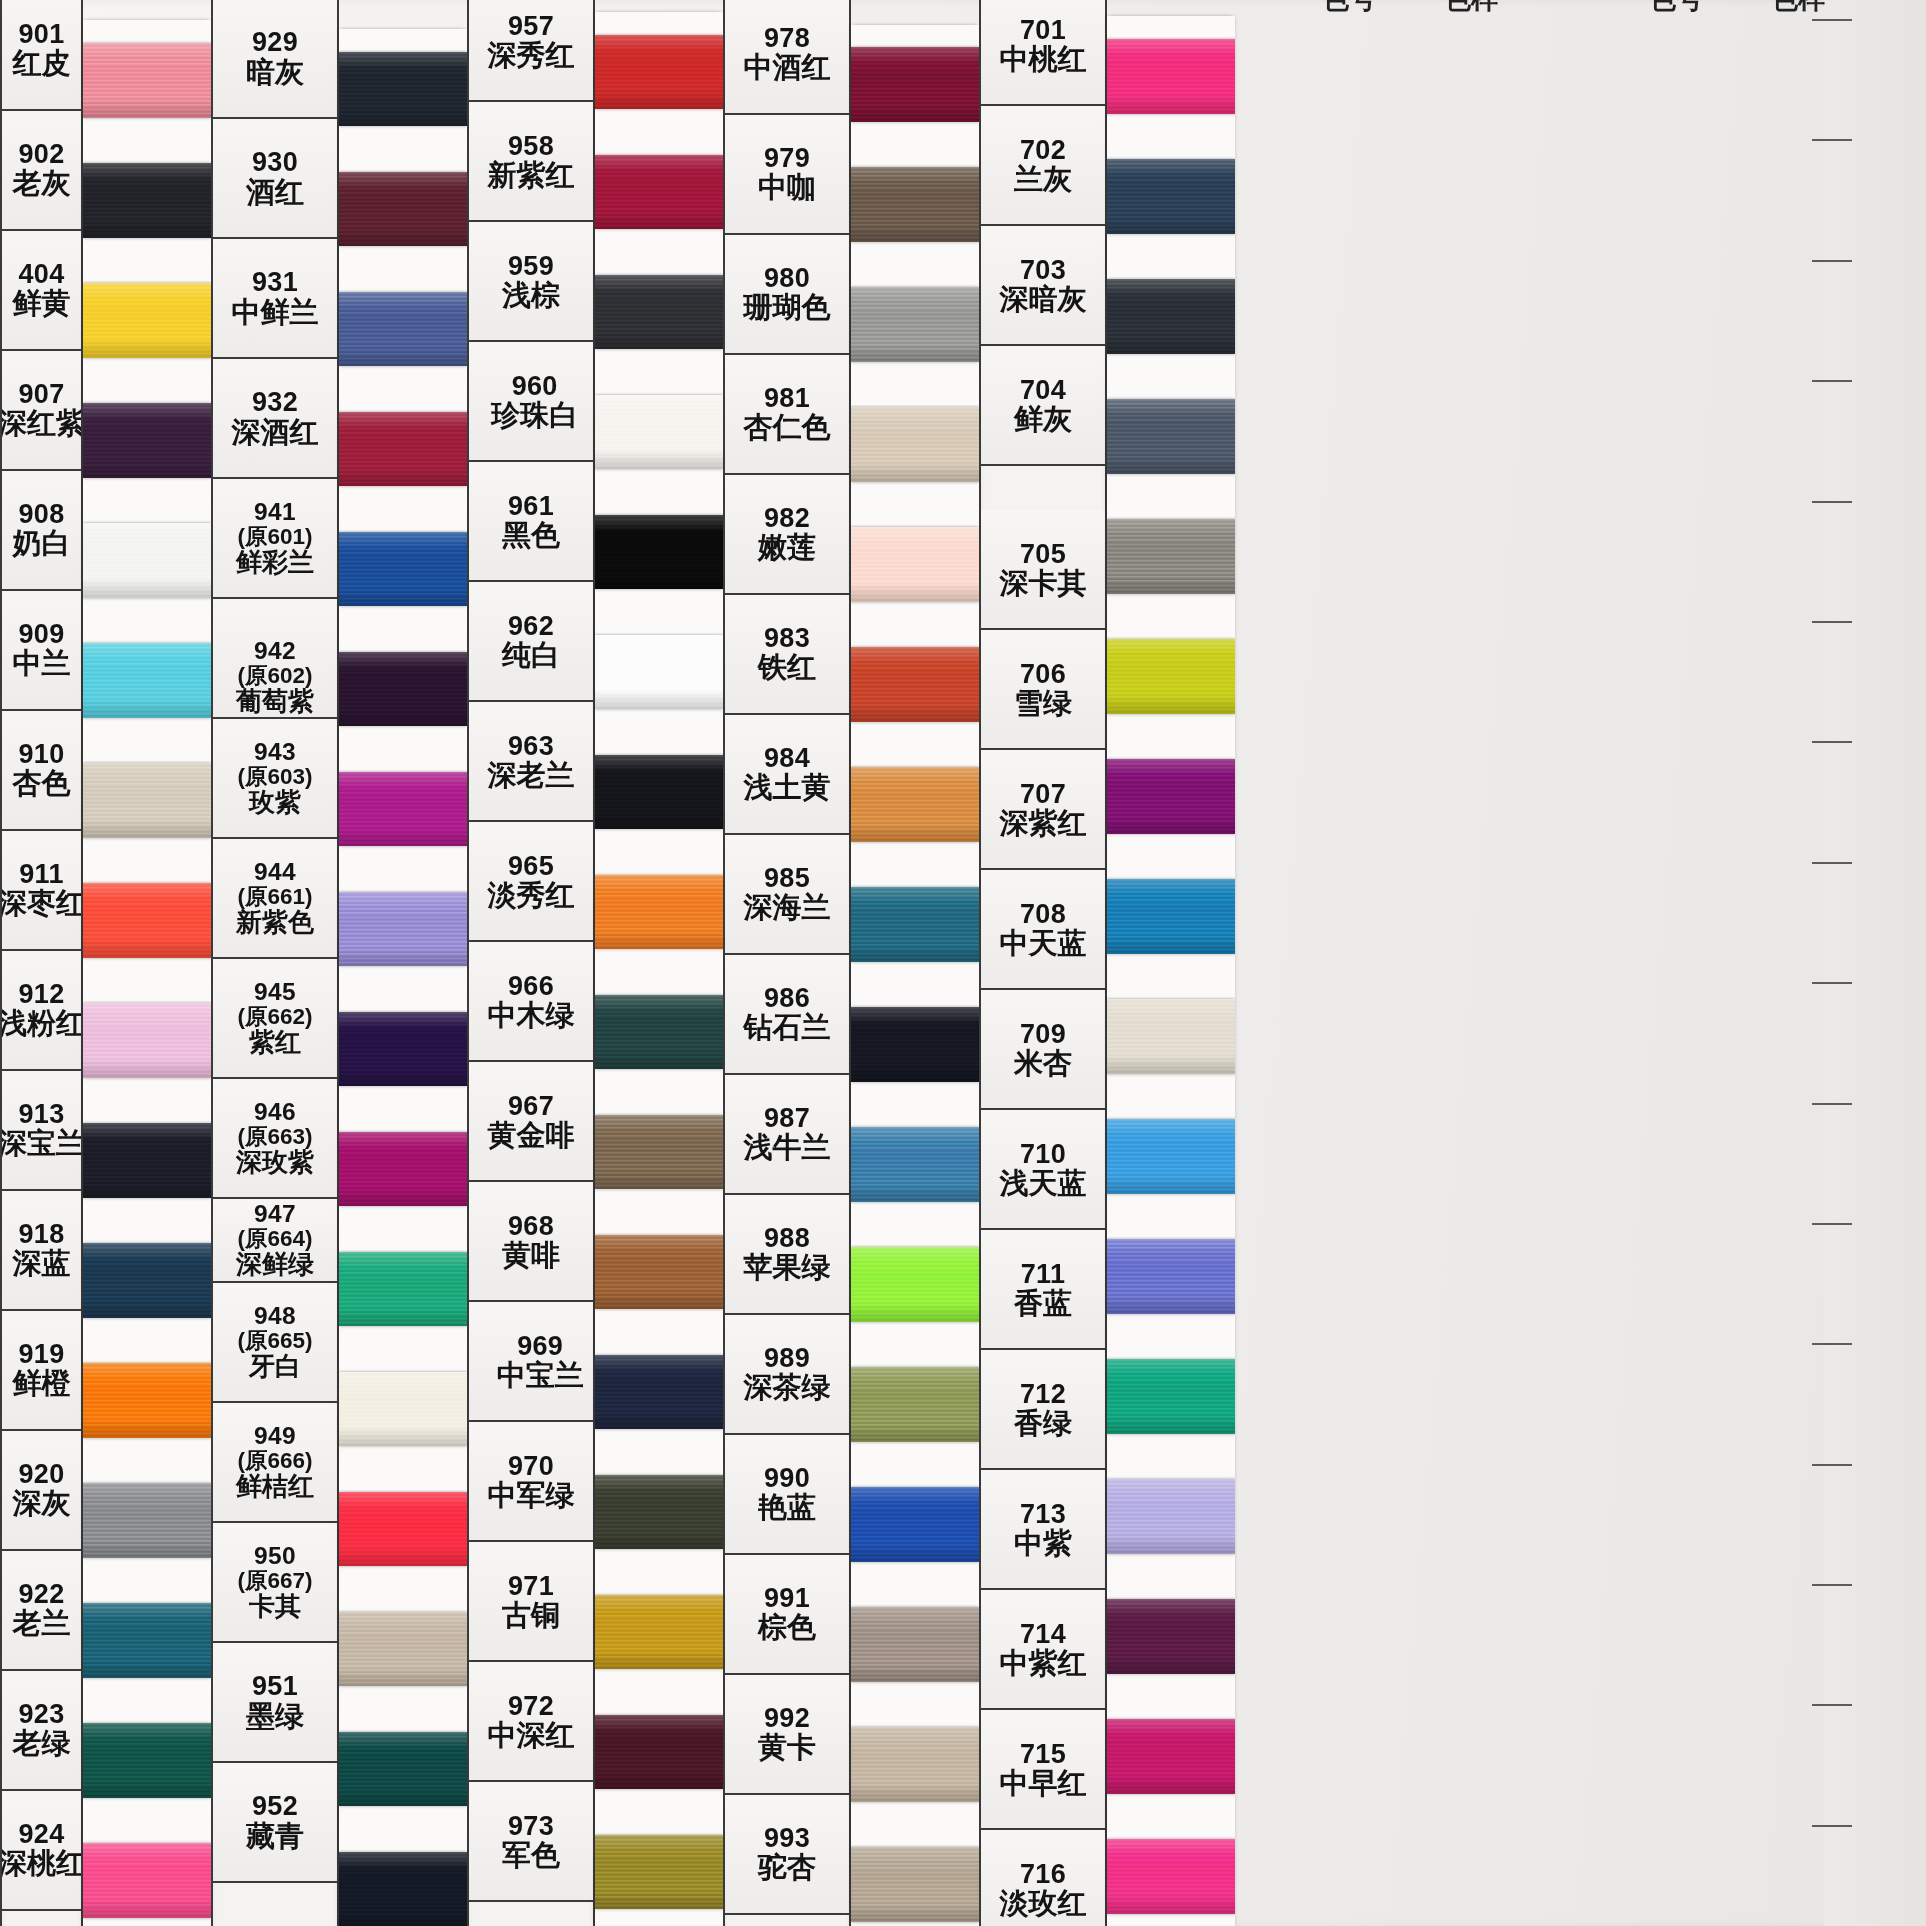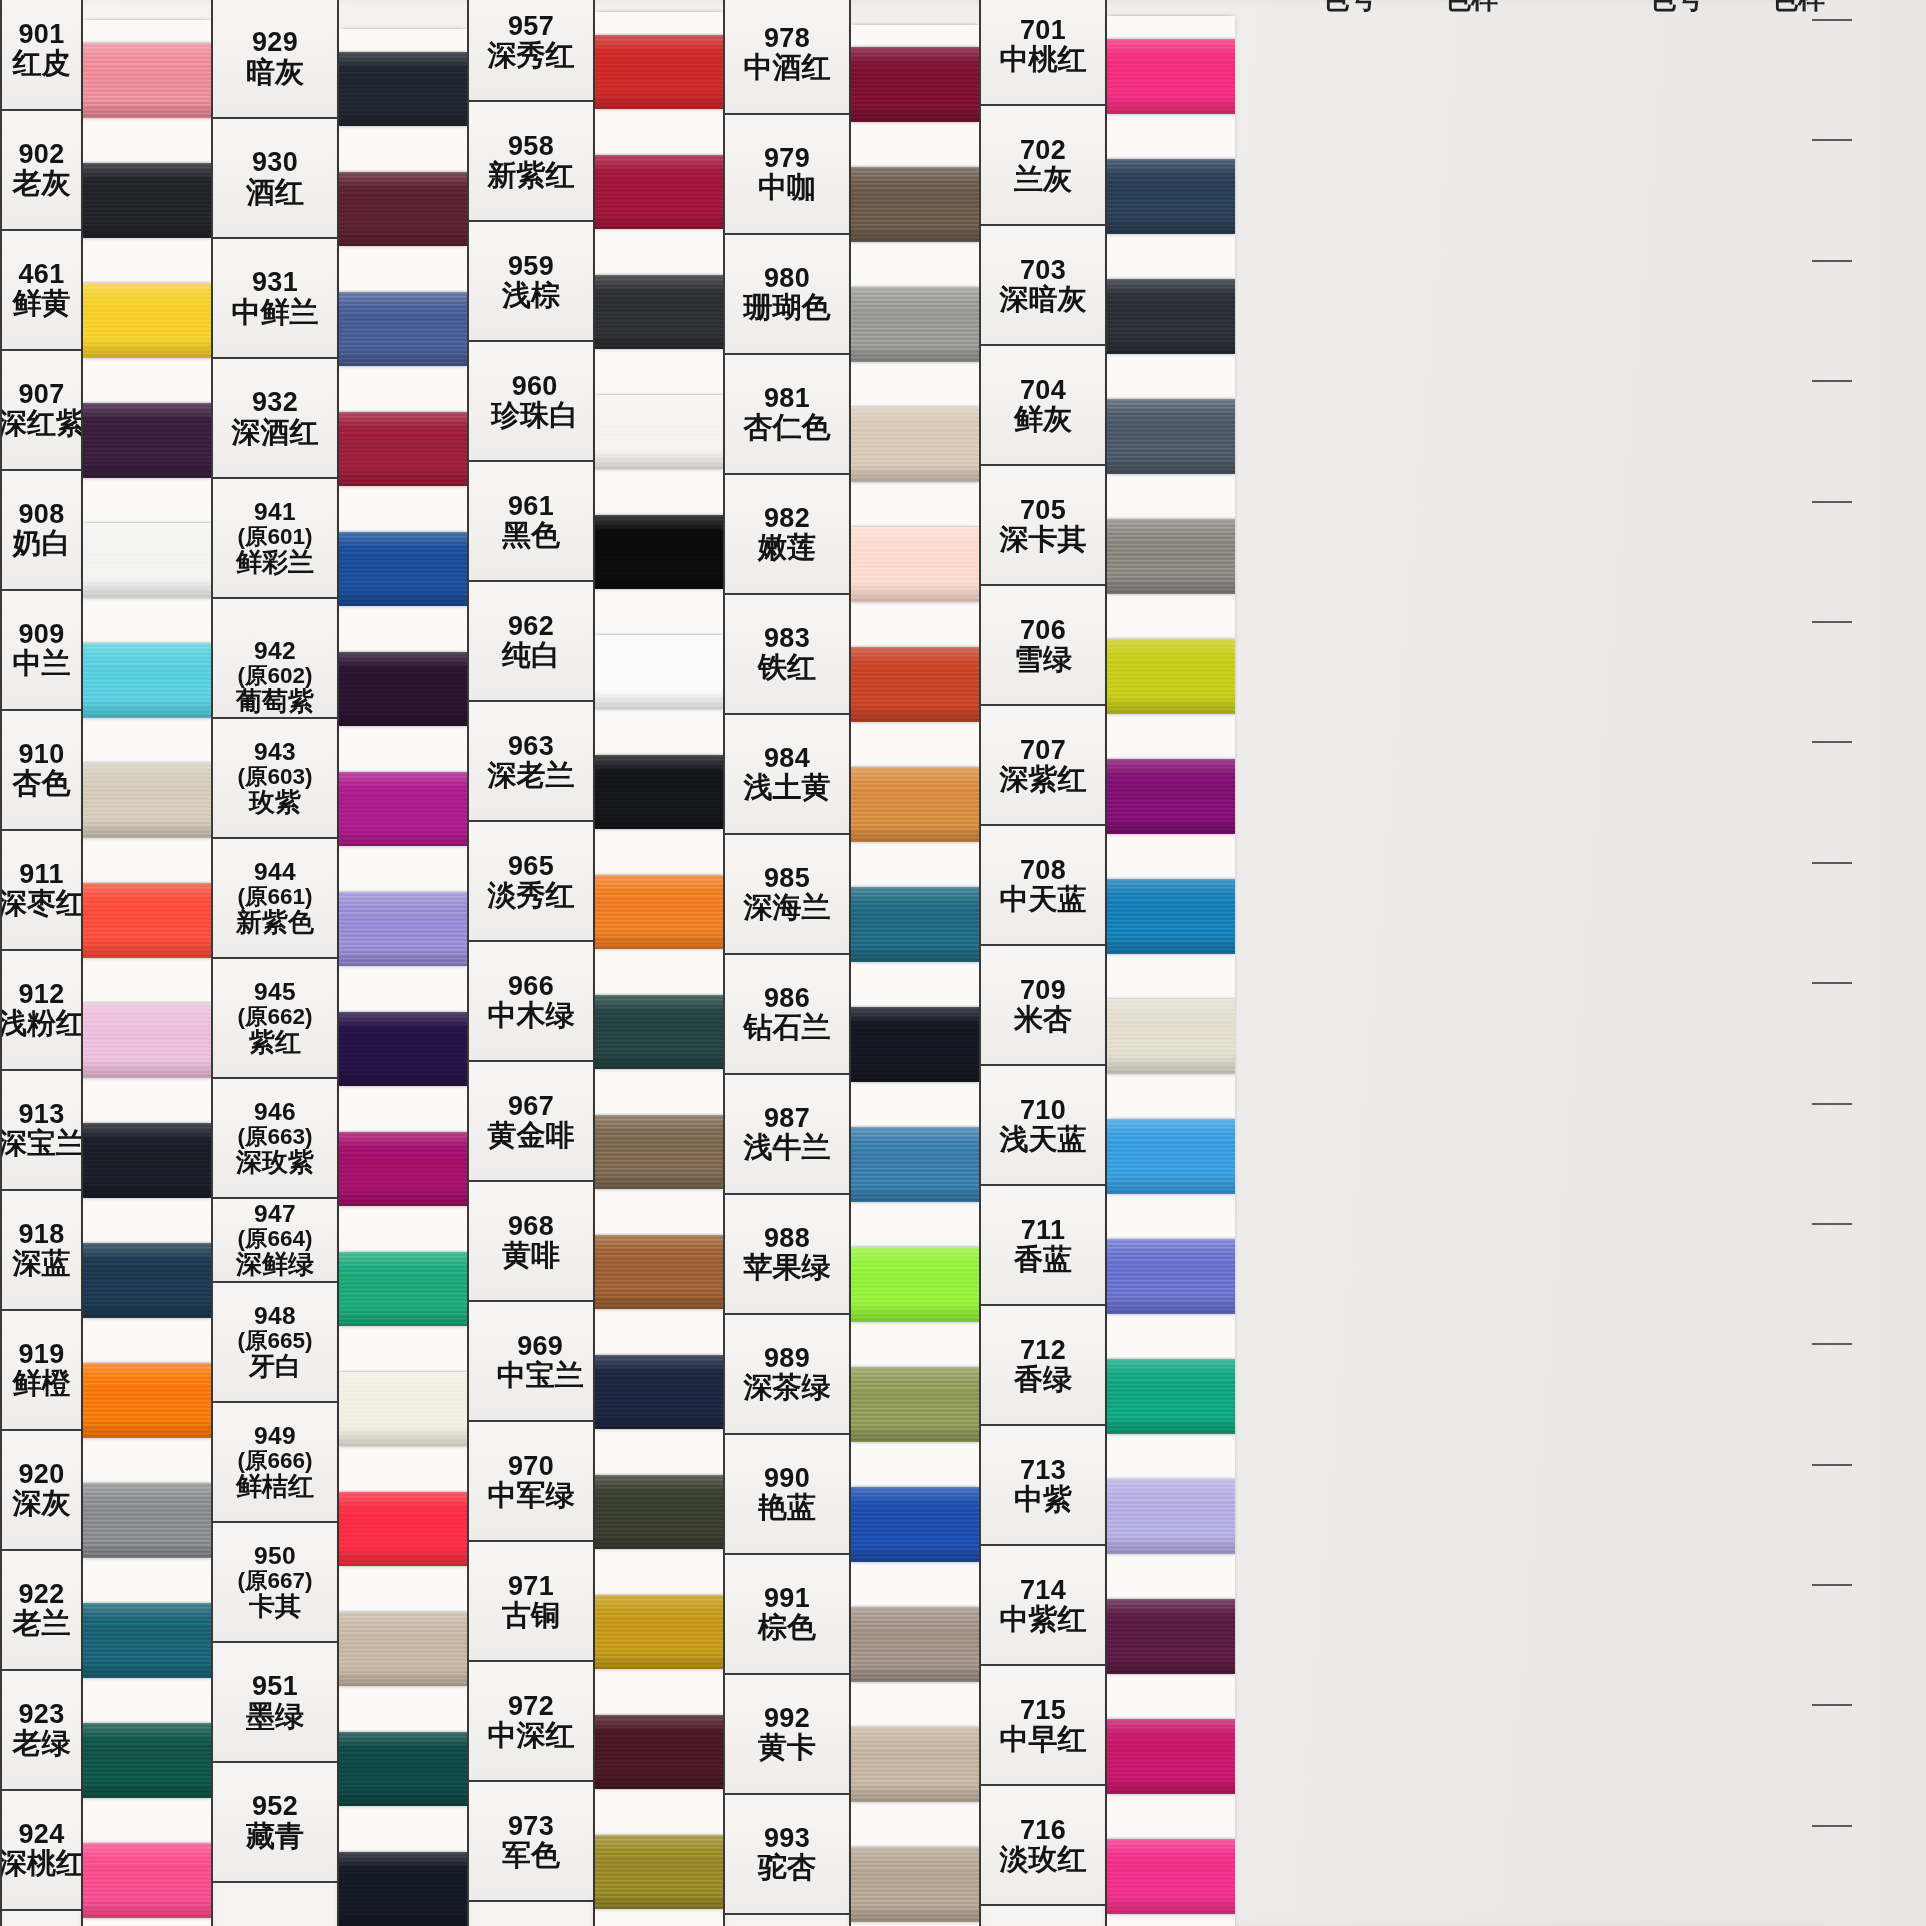--- a/index.html
+++ b/index.html
@@ -144,21 +144,21 @@
       <div class="labelcol" style="margin-top: -9.5px;">
         <div class="lcell" style="height: 120px;">
           <div class="lcode">901</div>
           <div class="lname">红皮</div>
         </div>
         <div class="lcell" style="height: 120px;">
           <div class="lcode">902</div>
           <div class="lname">老灰</div>
         </div>
         <div class="lcell" style="height: 120px;">
-          <div class="lcode">461</div>
+          <div class="lcode">404</div>
           <div class="lname">鲜黄</div>
         </div>
         <div class="lcell" style="height: 120px;">
           <div class="lcode">907</div>
           <div class="lname">深红紫</div>
         </div>
         <div class="lcell" style="height: 120px;">
           <div class="lcode">908</div>
           <div class="lname">奶白</div>
         </div>
@@ -625,21 +625,21 @@
           <div class="lname">兰灰</div>
         </div>
         <div class="lcell" style="height: 120px;">
           <div class="lcode">703</div>
           <div class="lname">深暗灰</div>
         </div>
         <div class="lcell" style="height: 120px;">
           <div class="lcode">704</div>
           <div class="lname">鲜灰</div>
         </div>
-        <div class="lcell" style="height: 120px;">
+        <div class="lcell" style="height: 120px; margin-top: 44px;">
           <div class="lcode">705</div>
           <div class="lname">深卡其</div>
         </div>
         <div class="lcell" style="height: 120px;">
           <div class="lcode">706</div>
           <div class="lname">雪绿</div>
         </div>
         <div class="lcell" style="height: 120px;">
           <div class="lcode">707</div>
           <div class="lname">深紫红</div>

